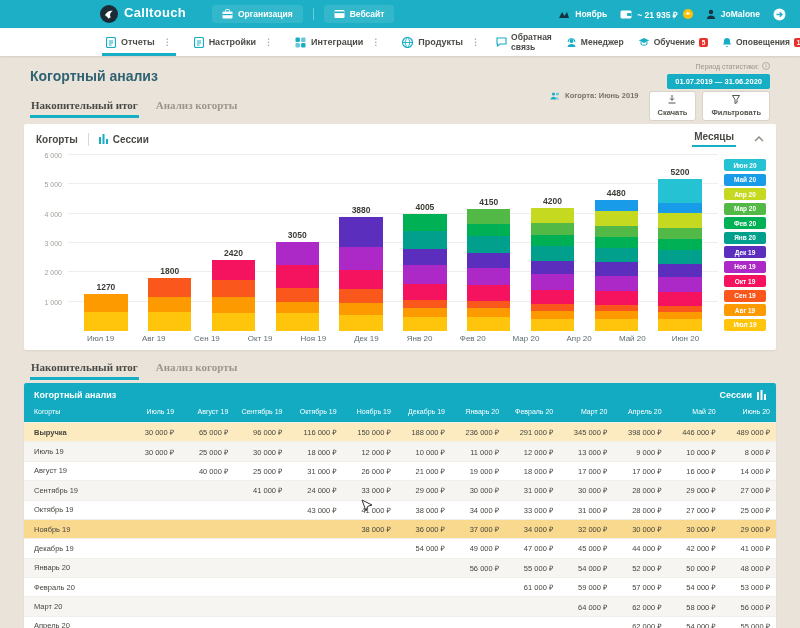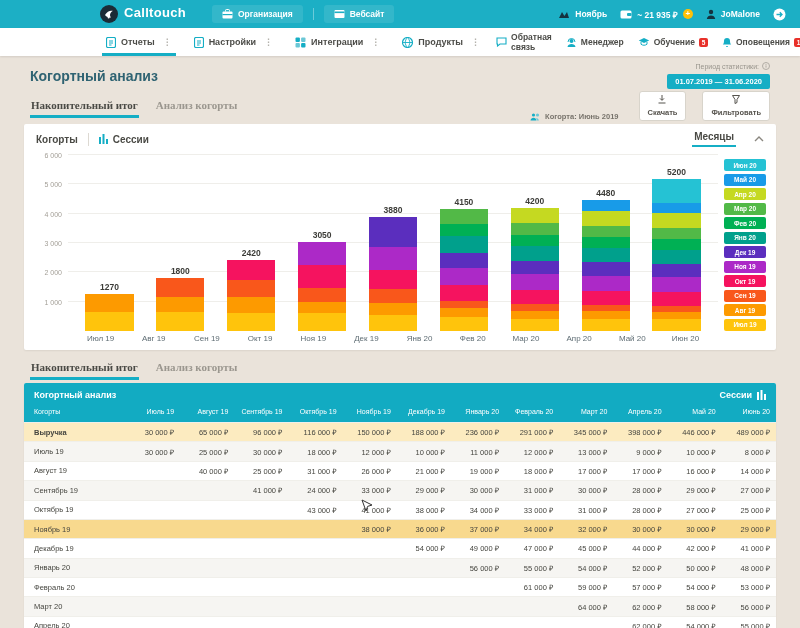--- a/index.html
+++ b/index.html
@@ -31,21 +31,21 @@
   .page-title { font-size:14px; font-weight:700; color:#2F6372; padding-top:6px; }
   .period { text-align:right; }
   .period-label { font-size:7px; color:#98948c; display:flex; align-items:center; gap:3px; justify-content:flex-end; }
   .period-chip { margin-top:3px; display:inline-block; background:#15AEC5; color:#fff; font-size:7.5px; font-weight:700; padding:3px 8px; border-radius:2px; cursor:pointer; }
 
   
   .tabs { display:flex; align-items:center; margin:0 30px; gap:16px; }
   .tab { font-size:11px; font-weight:700; color:#9b978f; padding:5px 1px 7px; position:relative; cursor:pointer;font-family:Liberation Serif, serif; }
   .tab.active { color:#4a4a45; }
   .tab.active::after { content:""; position:absolute; left:0; right:0; bottom:0; height:3px; background:#15AEC5; }
-  .tabs-right { margin-left:auto; display:flex; align-items:flex-end; gap:16px; }
+  .tabs-right { margin-left:auto; display:flex; align-items:flex-start; gap:6px; }
   .cohort-chip { display:flex; align-items:center; gap:4px; font-size:7.5px; color:#77736b; font-weight:600; margin-right:4px; }
   .sm-btn { display:flex; align-items:center; gap:4px; background:#fff; border:1px solid #d8d4cb; border-radius:3px; font-size:7.5px; font-weight:600; color:#55524c; padding:3px 8px; cursor:pointer;flex-direction:column; }
 
   
   .card { margin:3px 24px 0; background:#fff; border-radius:2px; box-shadow:0 1px 2px rgba(0,0,0,.07); }
   .chart-card { padding:7px 10px 5px; position:relative; }
   .chart-head { display:flex; align-items:center; gap:10px; padding:0 2px 8px; }
   .ch-label { font-size:10px; font-weight:700; color:#4a4a45; cursor:pointer; }
   .ch-div { width:1px; height:13px; background:#ddd9d2; }
   .ch-sess { display:flex; align-items:center; gap:5px; cursor:pointer; }
@@ -373,20 +373,33 @@
               <div class="bar-stack">
                 <div class="seg" style="height: 16.4267px; background: rgb(255, 196, 12);"></div>
                 <div class="seg" style="height: 11.7333px; background: rgb(253, 154, 0);"></div>
                 <div class="seg" style="height: 14.08px; background: rgb(249, 87, 27);"></div>
                 <div class="seg" style="height: 18.7733px; background: rgb(245, 19, 95);"></div>
                 <div class="seg" style="height: 23.4667px; background: rgb(172, 41, 199);"></div>
                 <div class="seg" style="height: 29.3333px; background: rgb(91, 46, 190);"></div>
               </div>
             </div>
             <div class="bar-col">
+              <div class="bar-total">4005</div>
+              <div class="bar-stack">
+                <div class="seg" style="height: 14.3733px; background: rgb(255, 196, 12);"></div>
+                <div class="seg" style="height: 9.09333px; background: rgb(253, 154, 0);"></div>
+                <div class="seg" style="height: 7.62667px; background: rgb(249, 87, 27);"></div>
+                <div class="seg" style="height: 16.4267px; background: rgb(245, 19, 95);"></div>
+                <div class="seg" style="height: 18.1867px; background: rgb(172, 41, 199);"></div>
+                <div class="seg" style="height: 16.4267px; background: rgb(91, 46, 190);"></div>
+                <div class="seg" style="height: 17.6px; background: rgb(0, 160, 140);"></div>
+                <div class="seg" style="height: 17.7467px; background: rgb(0, 176, 84);"></div>
+              </div>
+            </div>
+            <div class="bar-col">
               <div class="bar-total">4150</div>
               <div class="bar-stack">
                 <div class="seg" style="height: 13.7867px; background: rgb(255, 196, 12);"></div>
                 <div class="seg" style="height: 8.8px; background: rgb(253, 154, 0);"></div>
                 <div class="seg" style="height: 7.33333px; background: rgb(249, 87, 27);"></div>
                 <div class="seg" style="height: 15.84px; background: rgb(245, 19, 95);"></div>
                 <div class="seg" style="height: 17.3067px; background: rgb(172, 41, 199);"></div>
                 <div class="seg" style="height: 15.2533px; background: rgb(91, 46, 190);"></div>
                 <div class="seg" style="height: 16.4267px; background: rgb(0, 160, 140);"></div>
                 <div class="seg" style="height: 12.32px; background: rgb(0, 176, 84);"></div>

